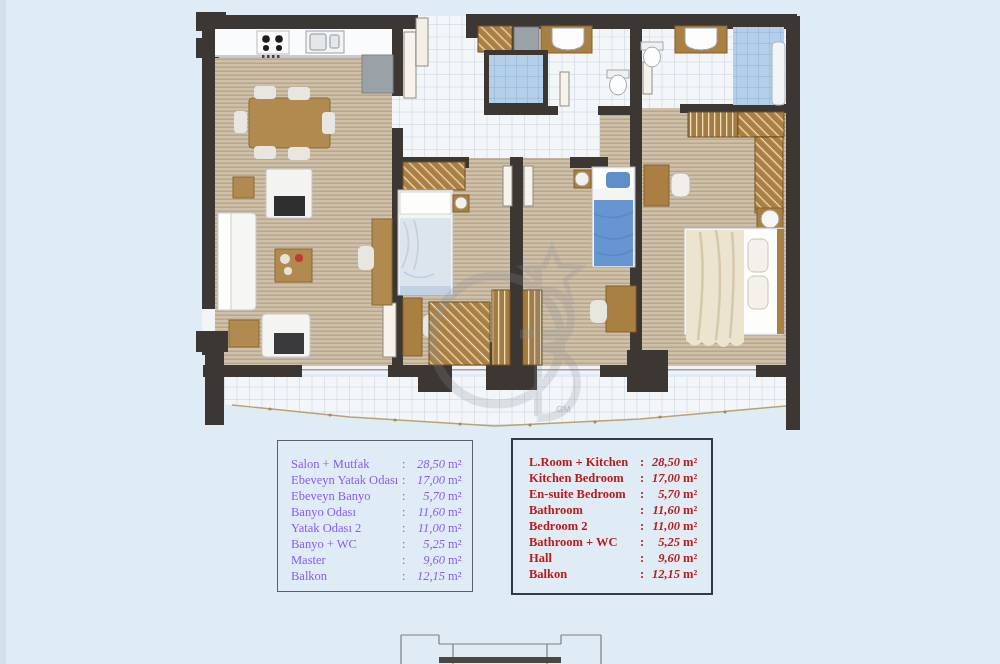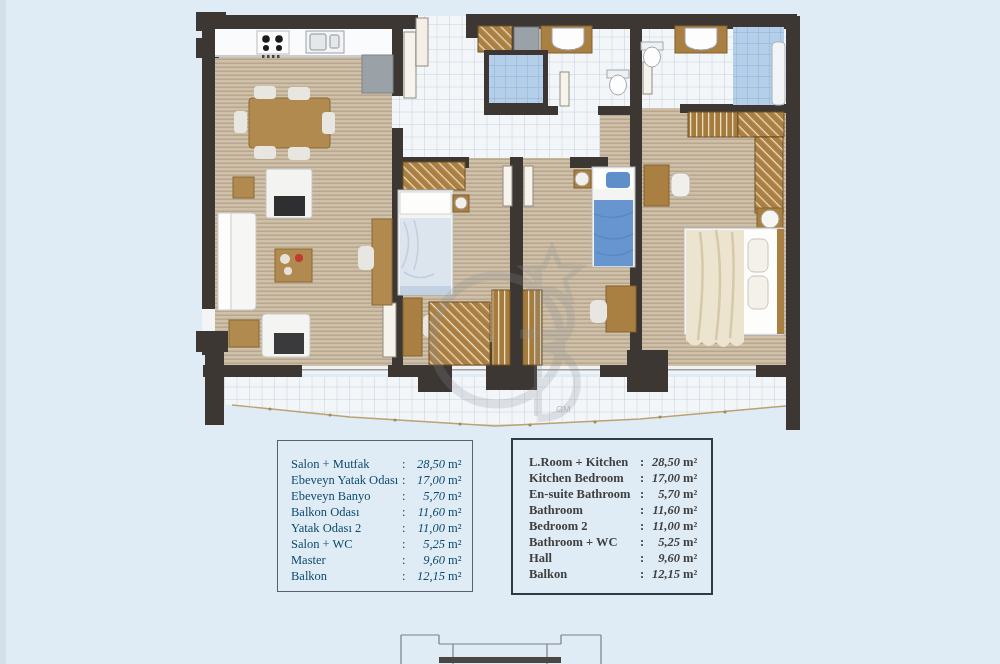--- a/index.html
+++ b/index.html
@@ -1,19 +1,19 @@
 <!DOCTYPE html>
 <html><head>
 <meta charset="utf-8">
 <style>
   html,body{margin:0;padding:0;}
   body{width:1000px;height:664px;background:#dfeaf4;overflow:hidden;font-family:"Liberation Serif",serif;}
   #stage{position:relative;width:804px;height:664px;background:#e0ecf5;padding-left:8px;}
   svg{position:absolute;left:0;top:0;}
-  .tbl{position:absolute;color:#0c4a6e;font-size:12.5px;filter:blur(0.25px);}
+  .tbl{position:absolute;color:#8b5cf6;font-size:12.5px;filter:blur(0.25px);}
   .row{position:relative;height:16px;line-height:16px;white-space:nowrap;}
   .row span{position:absolute;top:0;}
   .lab{left:0;}
   .col{left:111px;}
   .val{left:104px;width:50px;text-align:right;font-style:italic;}
   .un{left:157px;}
   .t2 .col{left:111px;}
   .t2 .val{left:100px;width:51px;}
   .t2 .un{left:154px;}
 </style>
@@ -337,68 +337,68 @@
           <span class="val">17,00</span>
           <span class="un">m²</span>
         </div>
     <div class="row">
           <span class="lab">Ebeveyn Banyo</span>
           <span class="col">:</span>
           <span class="val">5,70</span>
           <span class="un">m²</span>
         </div>
     <div class="row">
-          <span class="lab">Balkon Odası</span>
+          <span class="lab">Banyo Odası</span>
           <span class="col">:</span>
           <span class="val">11,60</span>
           <span class="un">m²</span>
         </div>
     <div class="row">
           <span class="lab">Yatak Odası 2</span>
           <span class="col">:</span>
           <span class="val">11,00</span>
           <span class="un">m²</span>
         </div>
     <div class="row">
-          <span class="lab">Salon + WC</span>
+          <span class="lab">Banyo + WC</span>
           <span class="col">:</span>
           <span class="val">5,25</span>
           <span class="un">m²</span>
         </div>
     <div class="row">
           <span class="lab">Master</span>
           <span class="col">:</span>
           <span class="val">9,60</span>
           <span class="un">m²</span>
         </div>
     <div class="row">
           <span class="lab">Balkon</span>
           <span class="col">:</span>
           <span class="val">12,15</span>
           <span class="un">m²</span>
         </div>
   </div>
 </div>
 
-<div class="tbl" style="left:511px;top:438px;width:198px;height:153px;border:2px solid #33394a;font-weight:bold;color:#404040;">
+<div class="tbl" style="left:511px;top:438px;width:198px;height:153px;border:2px solid #33394a;font-weight:bold;color:#b91c1c;">
   <div class="t2" style="padding:14px 0 0 16px;">
     <div class="row">
           <span class="lab">L.Room + Kitchen</span>
           <span class="col">:</span>
           <span class="val">28,50</span>
           <span class="un">m²</span>
         </div>
     <div class="row">
           <span class="lab">Kitchen Bedroom</span>
           <span class="col">:</span>
           <span class="val">17,00</span>
           <span class="un">m²</span>
         </div>
     <div class="row">
-          <span class="lab">En-suite Bathroom</span>
+          <span class="lab">En-suite Bedroom</span>
           <span class="col">:</span>
           <span class="val">5,70</span>
           <span class="un">m²</span>
         </div>
     <div class="row">
           <span class="lab">Bathroom</span>
           <span class="col">:</span>
           <span class="val">11,60</span>
           <span class="un">m²</span>
         </div>

